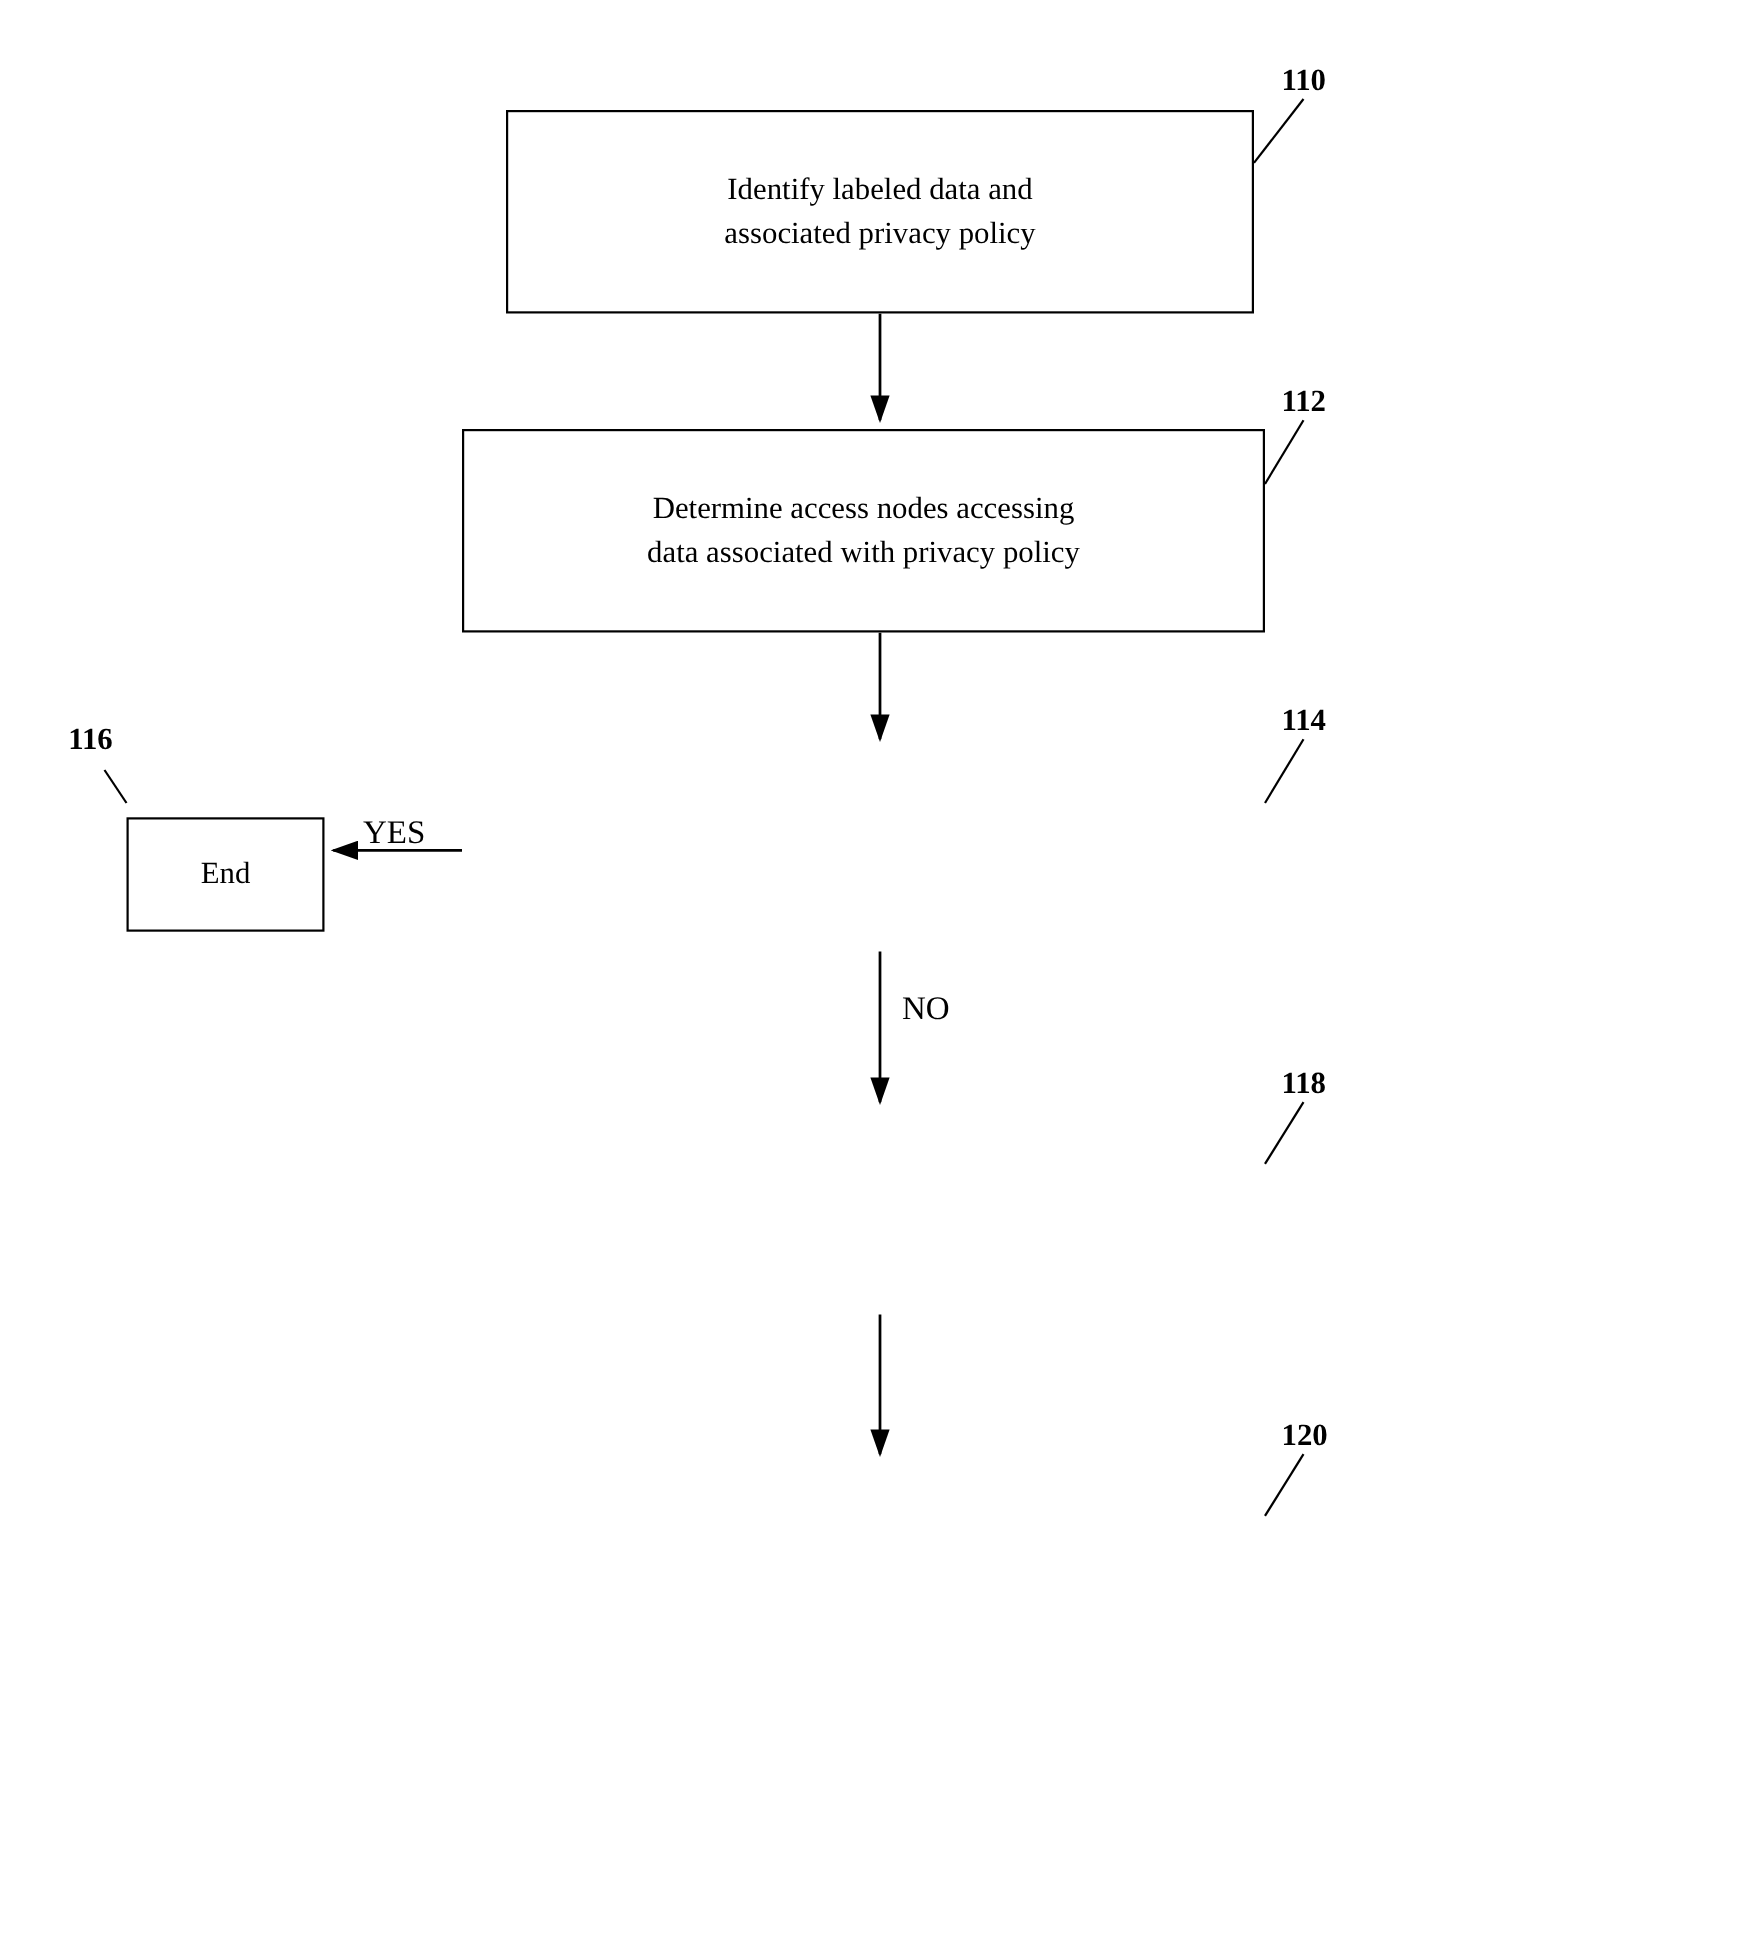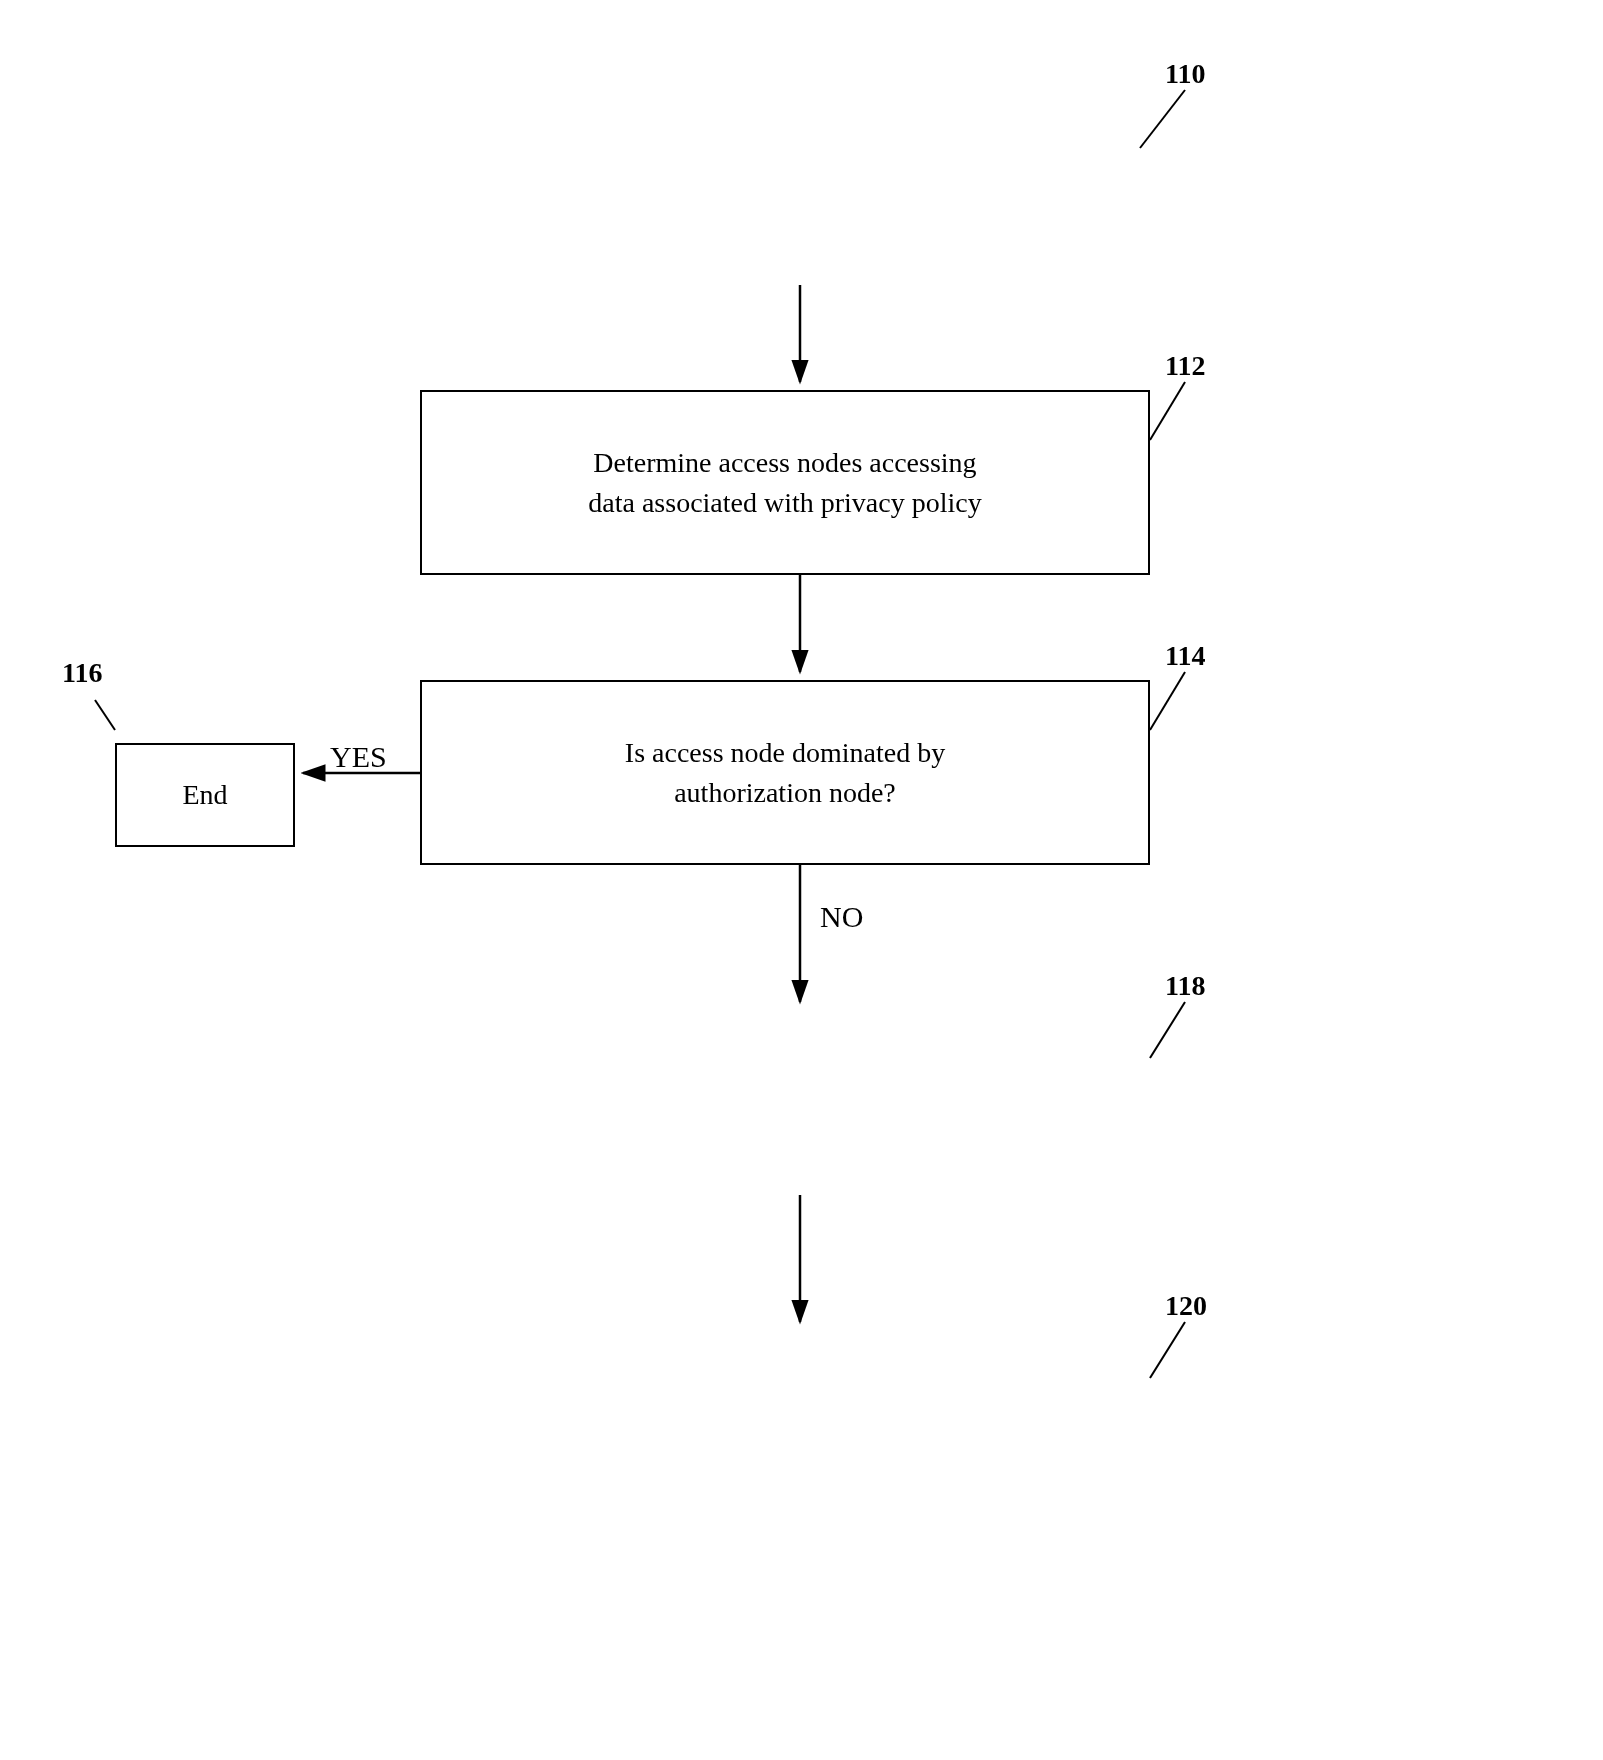--- a/index.html
+++ b/index.html
@@ -74,37 +74,37 @@
 
     <line x1="800" y1="575" x2="800" y2="672" stroke="#000" stroke-width="2.5" marker-end="url(#arrowhead)"></line>
 
     <line x1="420" y1="773" x2="303" y2="773" stroke="#000" stroke-width="2.5" marker-end="url(#arrowhead)"></line>
 
     <line x1="800" y1="865" x2="800" y2="1002" stroke="#000" stroke-width="2.5" marker-end="url(#arrowhead)"></line>
 
     <line x1="800" y1="1195" x2="800" y2="1322" stroke="#000" stroke-width="2.5" marker-end="url(#arrowhead)"></line>
   </svg>
 
+  <div class="flow-box" style="left:460px; top:100px; width:680px; height:185px;">
+    <span>Identify labeled data and<br>associated privacy policy</span>
+  </div>
   <span class="ref-num" style="left:1165px; top:58px;">110</span>
 
   <svg style="position:absolute;top:0;left:0;width:1603px;height:1760px;pointer-events:none;">
     <line x1="1140" y1="148" x2="1185" y2="90" stroke="#000" stroke-width="2"></line>
   </svg>
 
   <div class="flow-box" style="left:420px; top:390px; width:730px; height:185px;">
     <span>Determine access nodes accessing<br>data associated with privacy policy</span>
   </div>
   <span class="ref-num" style="left:1165px; top:350px;">112</span>
   <svg style="position:absolute;top:0;left:0;width:1603px;height:1760px;pointer-events:none;">
     <line x1="1150" y1="440" x2="1185" y2="382" stroke="#000" stroke-width="2"></line>
   </svg>
 
-  <div class="flow-box" style="left:420px; top:680px; width:730px; height:185px;">
-    <span>Is access node dominated by<br>authorization node?</span>
-  </div>
   <span class="ref-num" style="left:1165px; top:640px;">114</span>
   <svg style="position:absolute;top:0;left:0;width:1603px;height:1760px;pointer-events:none;">
     <line x1="1150" y1="730" x2="1185" y2="672" stroke="#000" stroke-width="2"></line>
   </svg>
 
   <div class="flow-box" style="left:115px; top:720px; width:180px; height:104px;margin-top:23px;">
     <span>End</span>
   </div>
   <span class="ref-num" style="left:62px; top:657px;">116</span>
   <svg style="position:absolute;top:0;left:0;width:1603px;height:1760px;pointer-events:none;">

